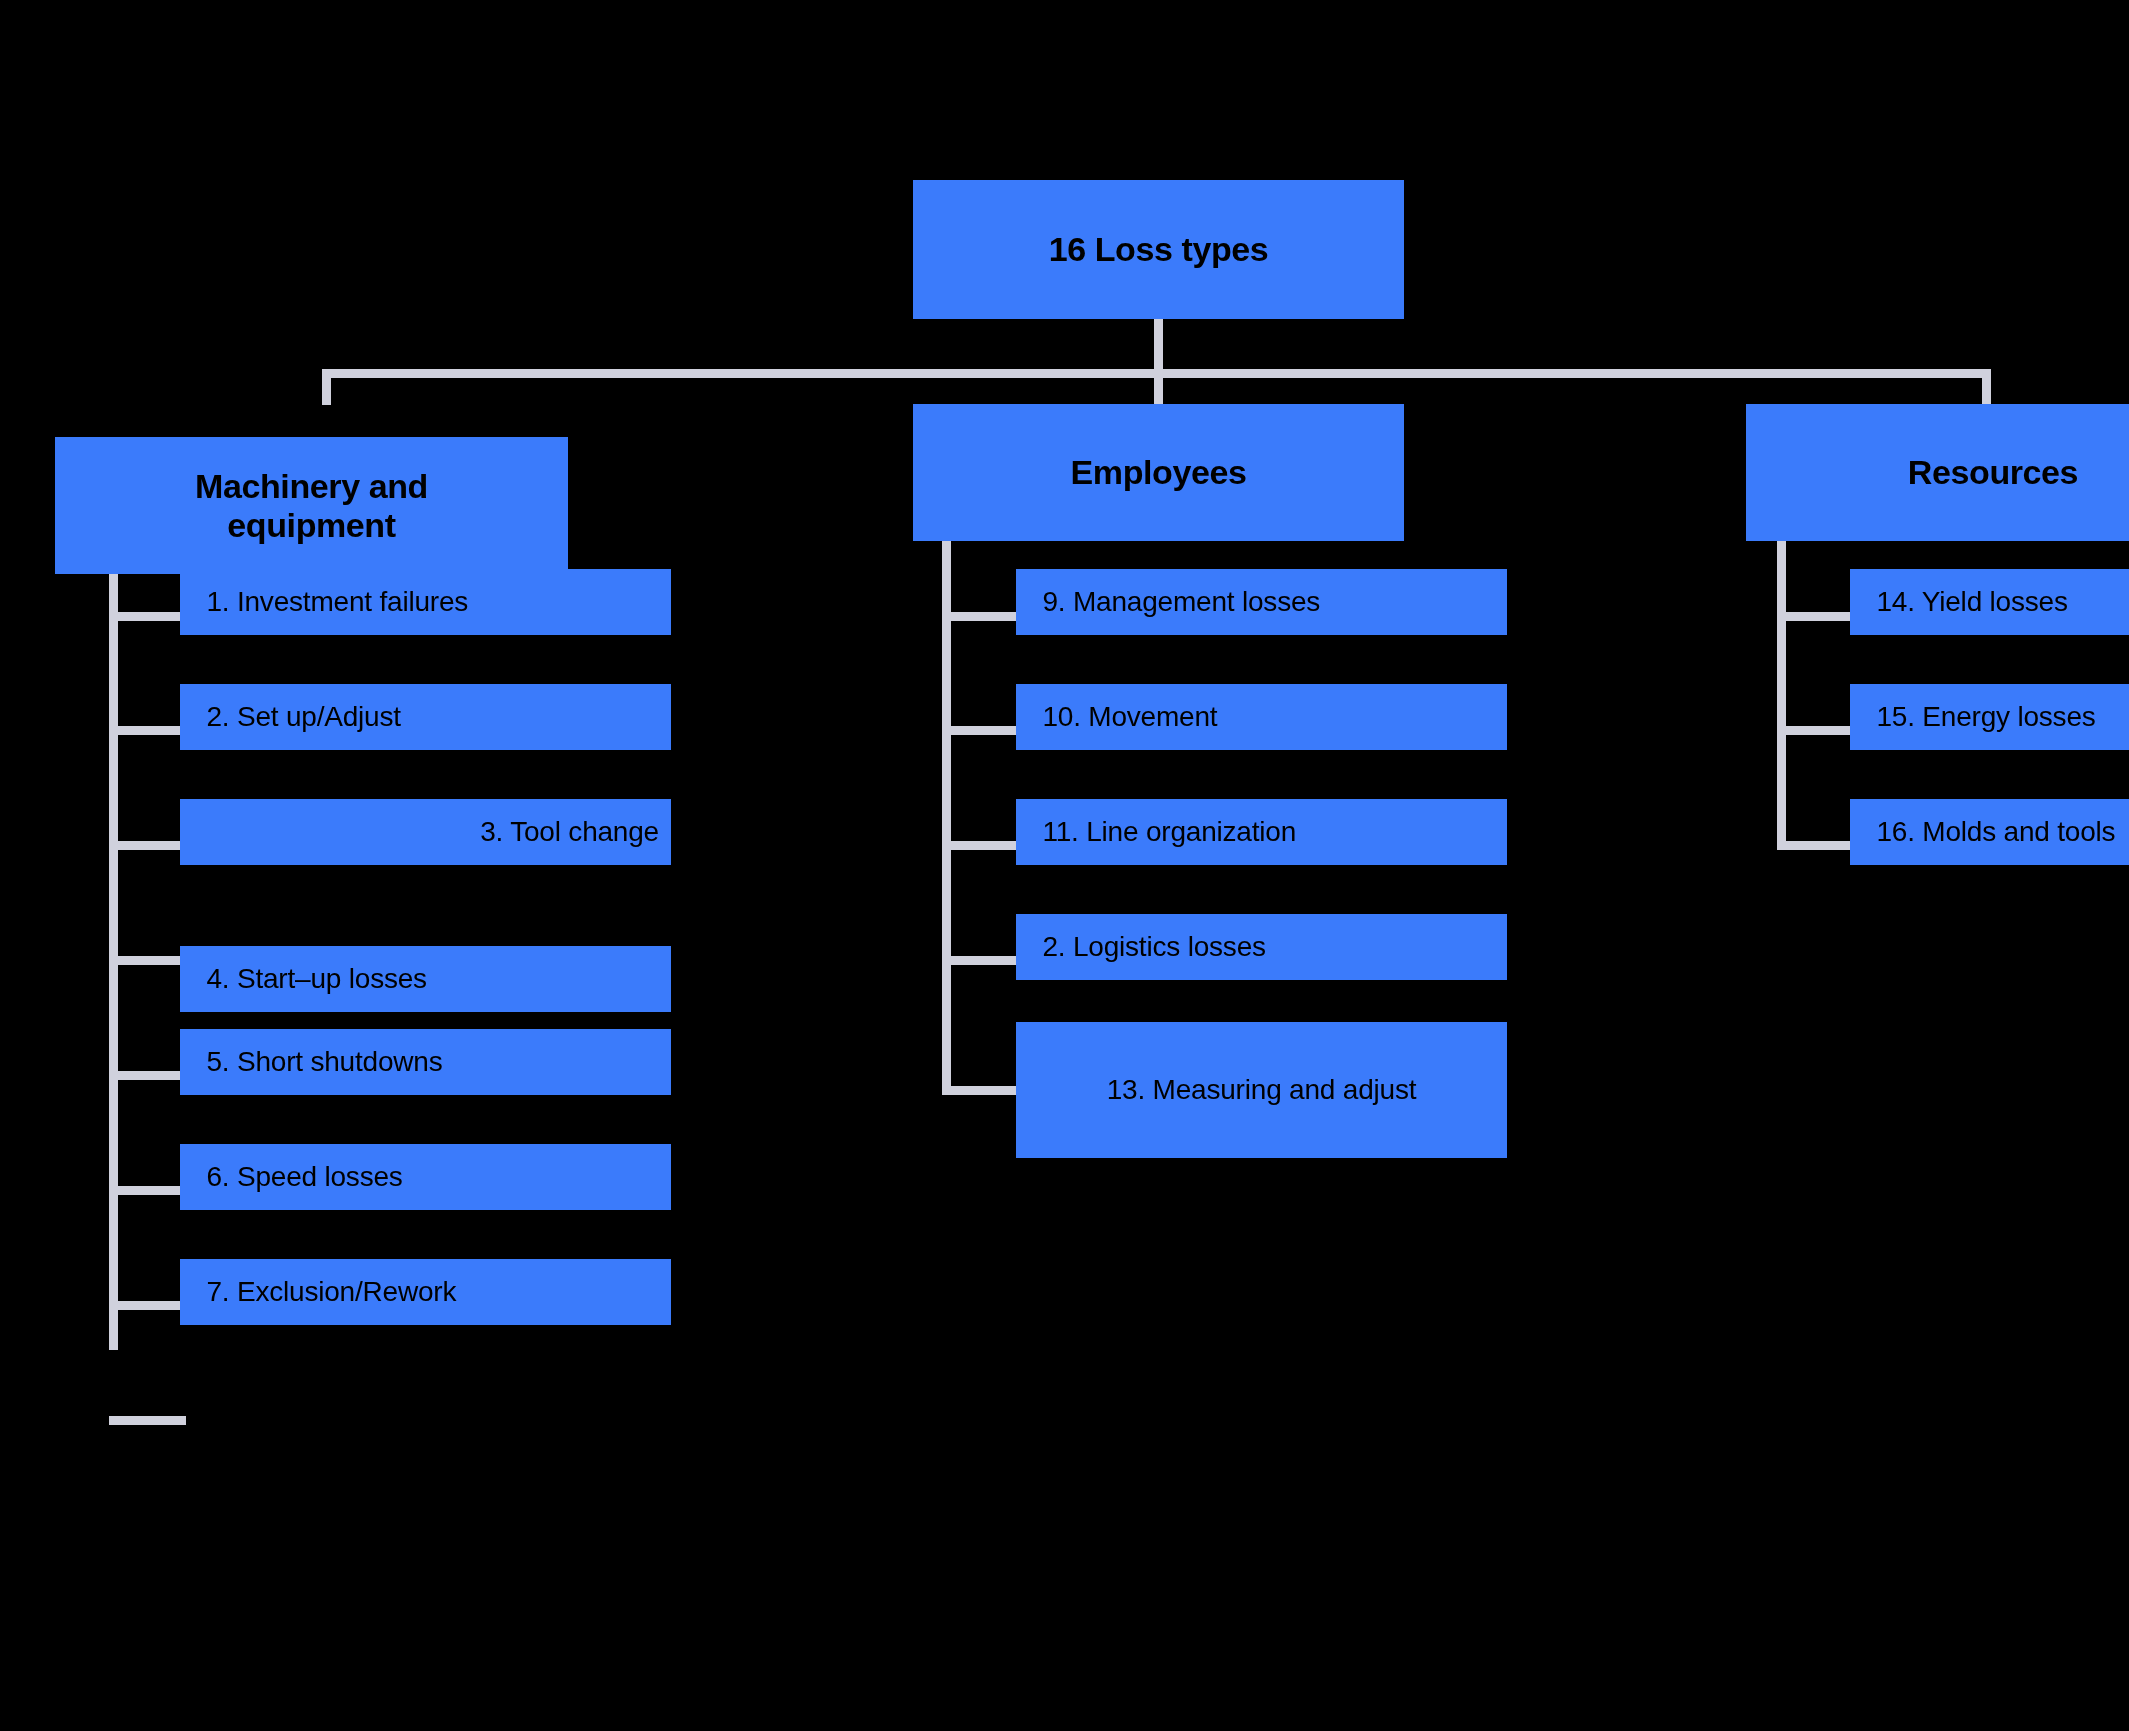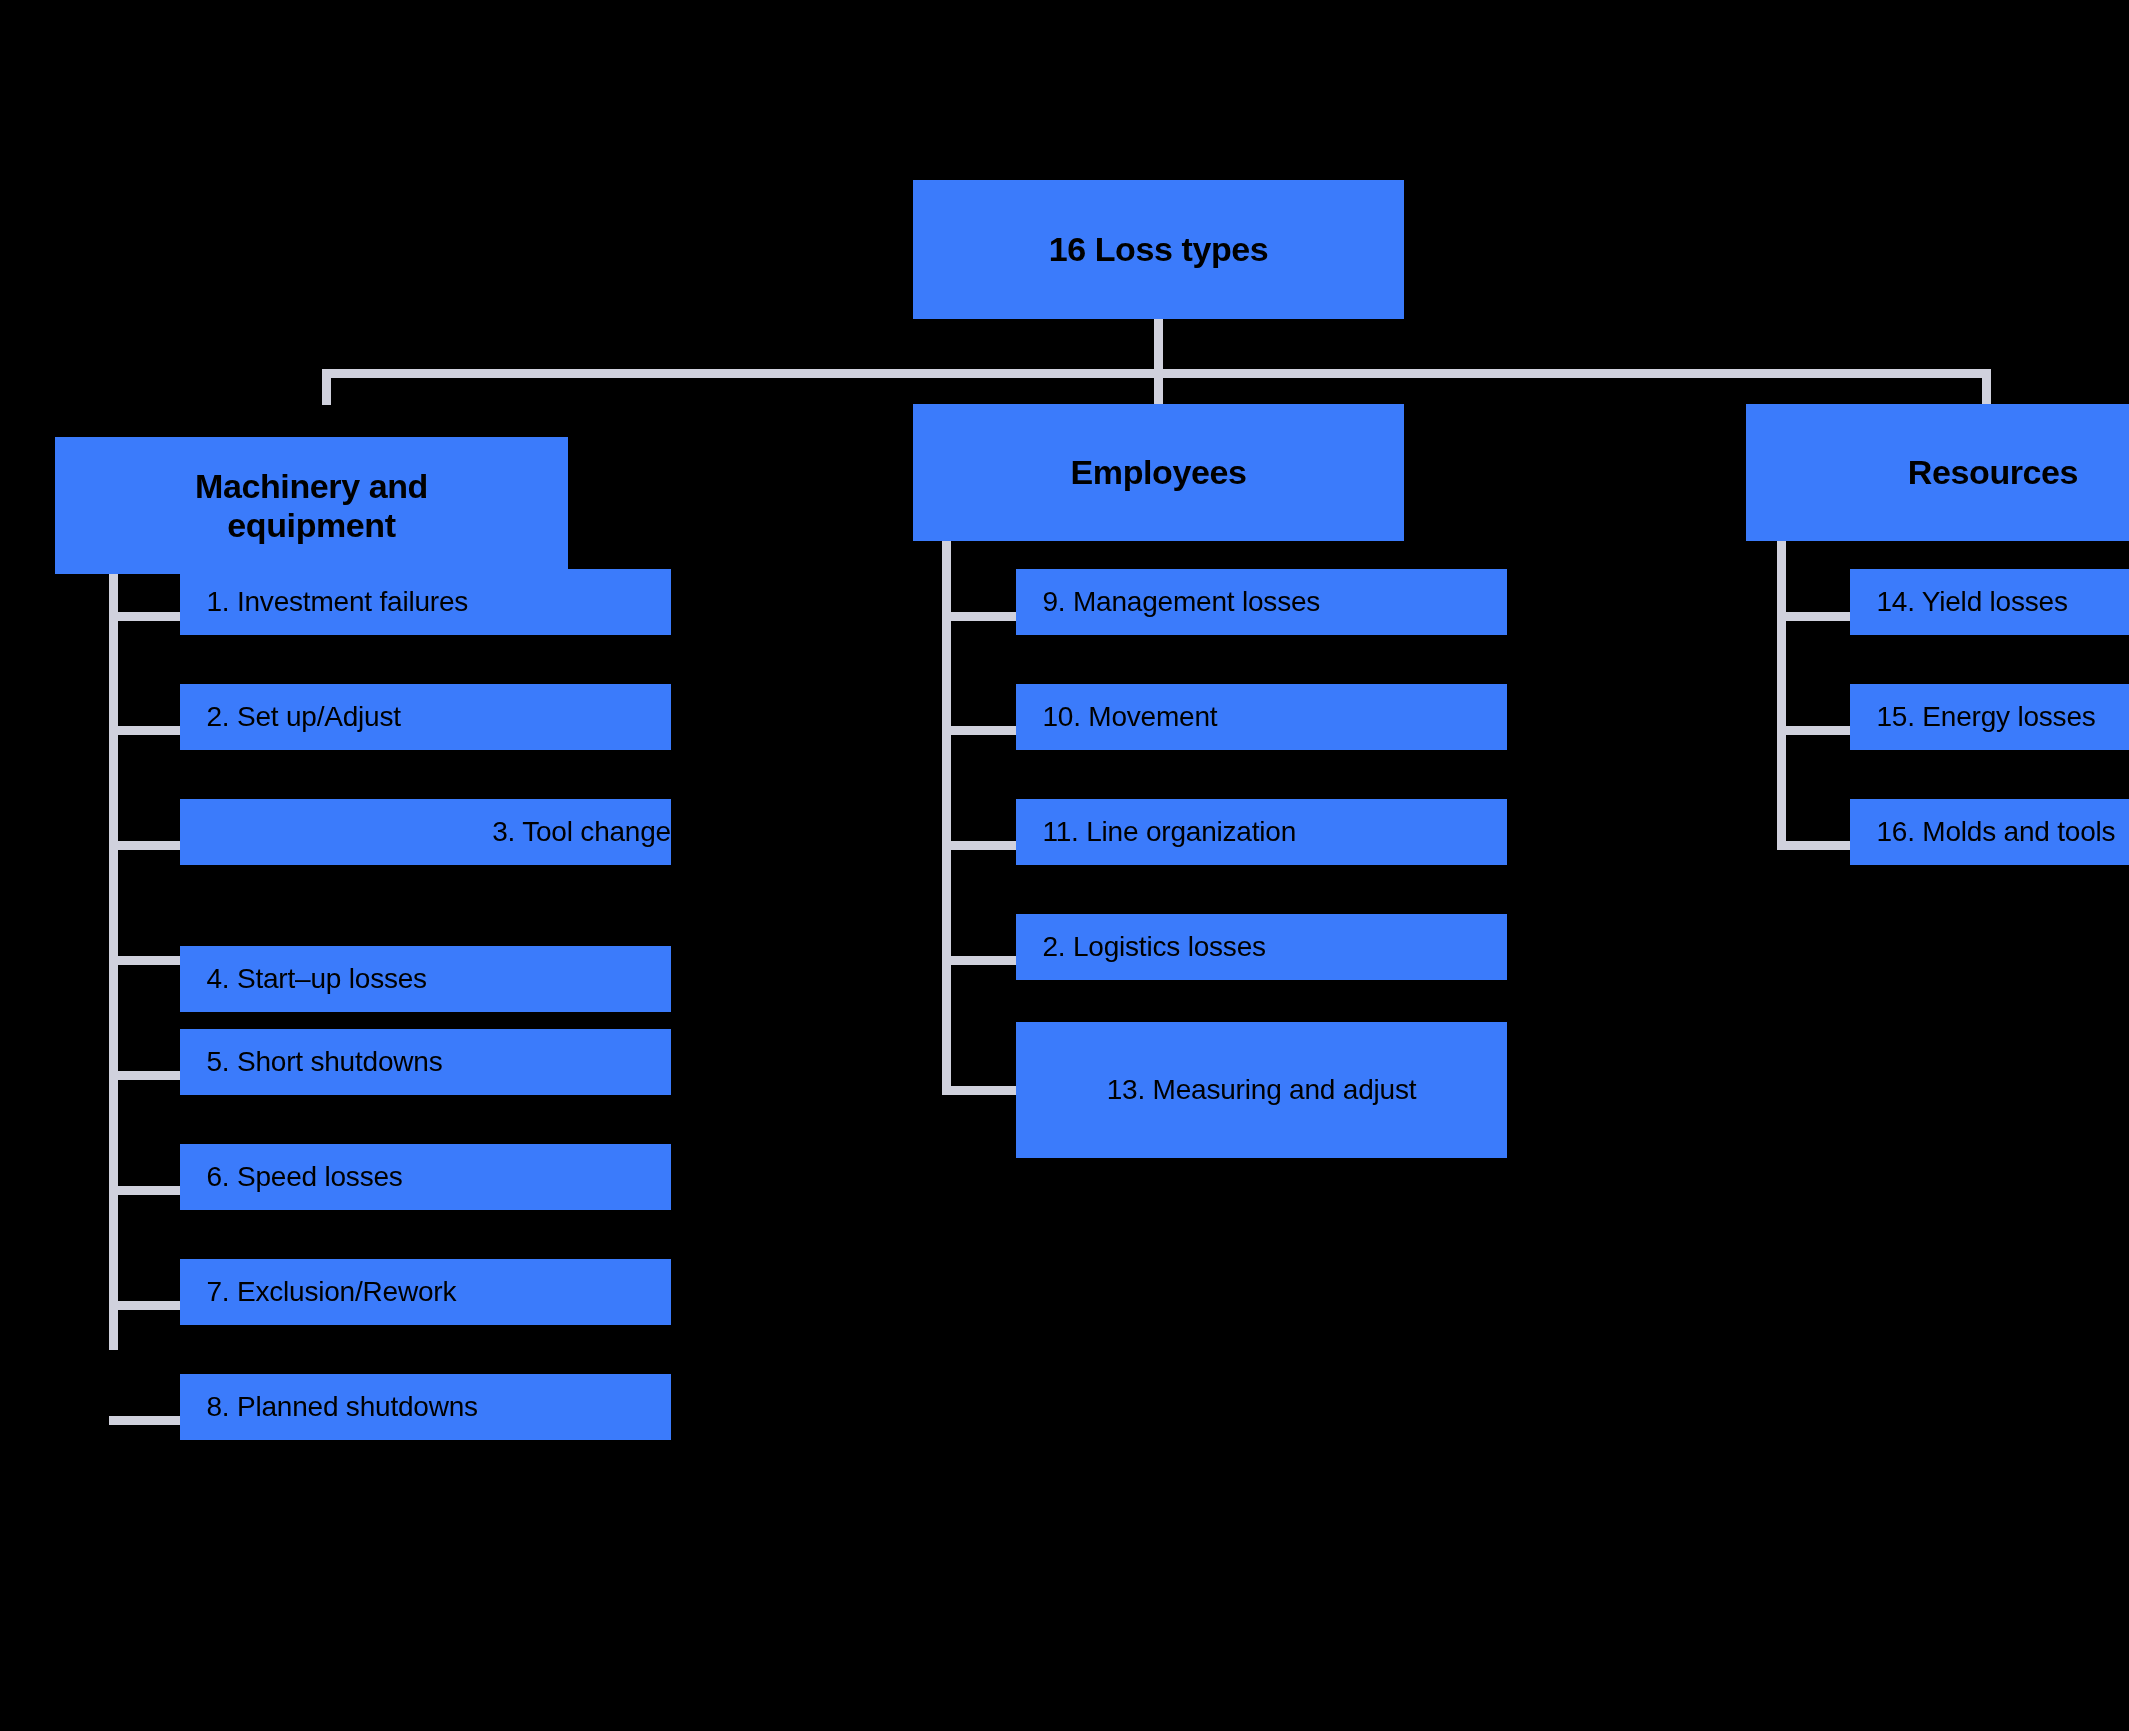--- a/index.html
+++ b/index.html
@@ -53,20 +53,21 @@
   .node.cat.c0 { left: 55px;  width: 513px; margin-top: 33px; }
   .node.cat.c1 { left: 913px; width: 491px; }
   .node.cat.c2 { left: 1746px; width: 494px; }
 
   .node.leaf {
     height: 66px;
     font-weight: normal;
     font-size: 28px;
     letter-spacing: -0.2px;
     padding-left: 26.4px;
+    padding-right: 12px;
     justify-content: flex-start;
     text-align: left;
   }
   .node.leaf.tall {
     height: 136px;
     justify-content: center;
     text-align: center;
     line-height: 1.12;
     padding-left: 17px;
     padding-right: 17px;
@@ -149,23 +150,20 @@
   </div>
   <div class="node leaf" style="left:180px; top:1029px; width:491px;">
     <span>5. Short shutdowns</span>
   </div>
   <div class="node leaf" style="left:180px; top:1144px; width:491px;">
     <span>6. Speed losses</span>
   </div>
   <div class="node leaf" style="left:180px; top:1259px; width:491px;">
     <span>7. Exclusion/Rework</span>
   </div>
-  <div class="node leaf" style="left:180px; top:1374px; width:491px;">
-    <span>8. Planned shutdowns</span>
-  </div>
 
   <div class="node leaf" style="left:1016px; top:569px; width:491px;">
     <span>9. Management losses</span>
   </div>
   <div class="node leaf" style="left:1016px; top:684px; width:491px;text-align:right;">
     <span>10. Movement</span>
   </div>
   <div class="node leaf" style="left:1016px; top:799px; width:491px;">
     <span>11. Line organization</span>
   </div>

